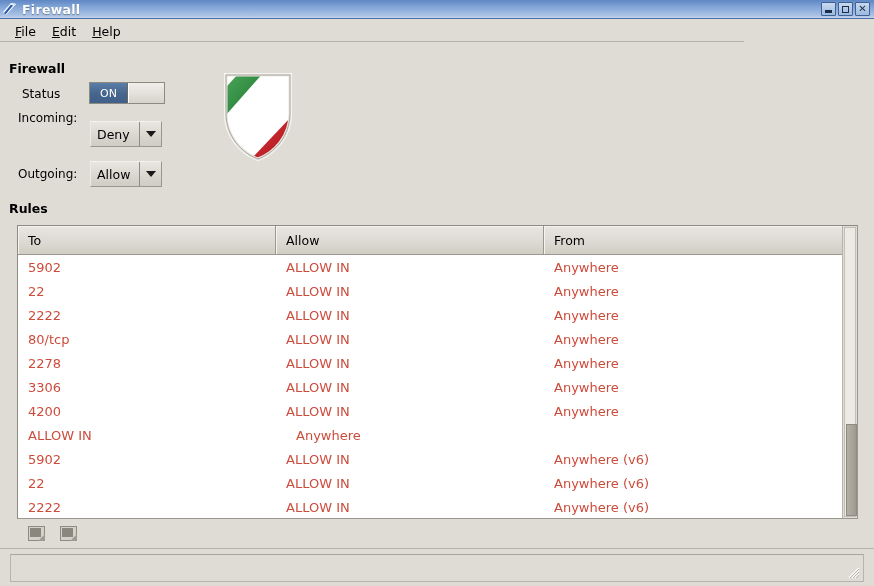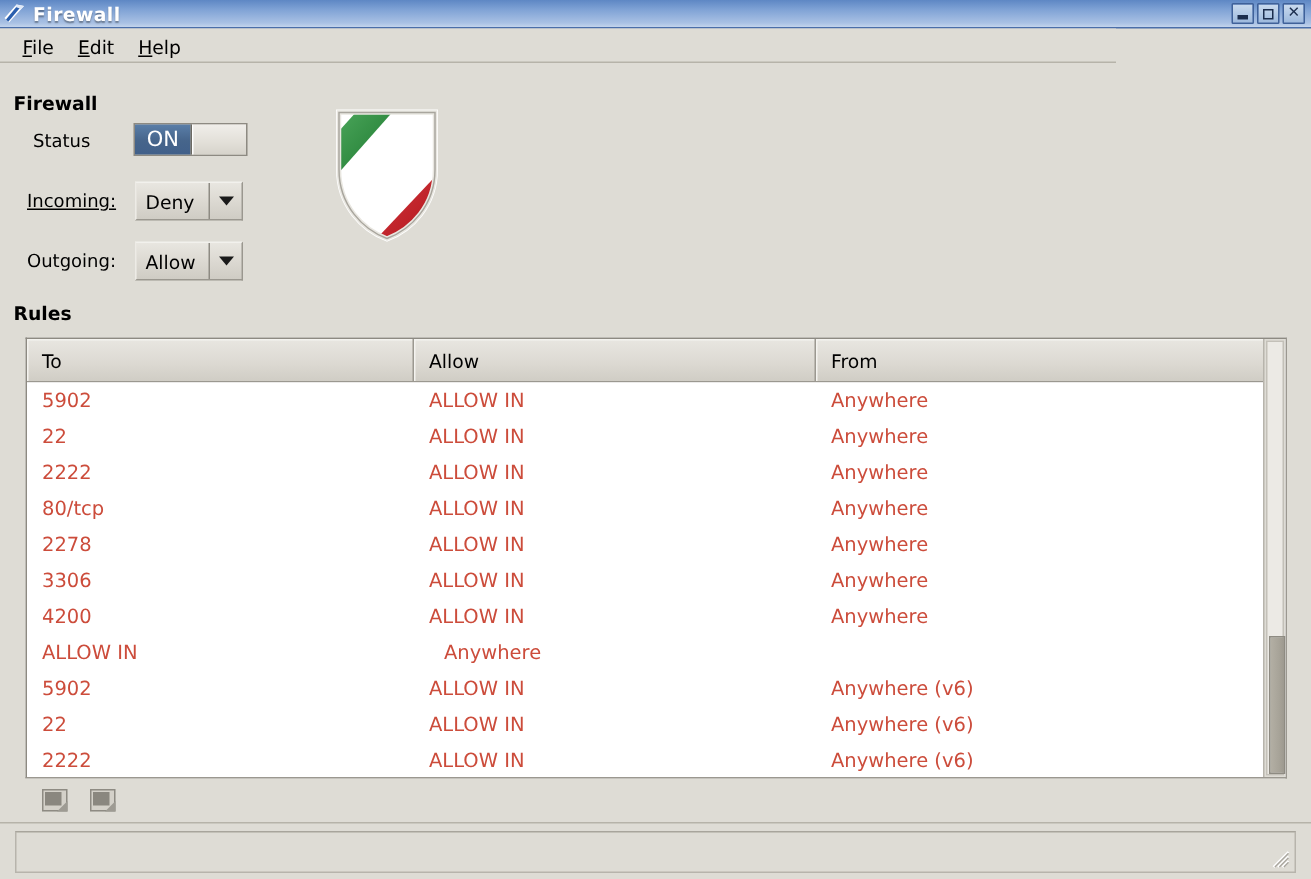--- a/index.html
+++ b/index.html
@@ -130,41 +130,41 @@
   #fw-title { left: 9px; top: 18px; }
   #rules-title { left: 9px; top: 158px; }
 
   .field-label {
     position: absolute;
     font-size: 12px;
     color: #000000;
     white-space: nowrap;
   }
   #lbl-status   { left: 22px; top: 44px; }
-  #lbl-incoming { left: 18px; top: 84px; text-decoration: underline; }
+  #lbl-incoming { left: 18px; top: 68px; }
   #lbl-outgoing { left: 18px; top: 124px; }
 
   
   .toggle {
     position: absolute;
     left: 89px; top: 39px;
     width: 76px;
     height: 22px;
     border: 1px solid #8d8a82;
     background: #d8d5ce;
     box-sizing: border-box;
     display: flex;
     cursor: pointer;
   }
   .toggle-on {
     width: 38px;
     height: 100%;
     background: linear-gradient(to bottom, #5a7ea8 0%, #46658b 55%, #41608a 100%);
     color: #ffffff;
-    font-size: 14px;
+    font-size: 11px;
     display: flex;
     align-items: center;
     justify-content: center;
     box-sizing: border-box;
     border-right: 1px solid #6c6a63;
   }
   .toggle-knob {
     flex: 1 1 auto;
     background: linear-gradient(to bottom, #f0eeea 0%, #e2dfd8 60%, #d6d3cb 100%);
     border-left: 1px solid #ffffff;

